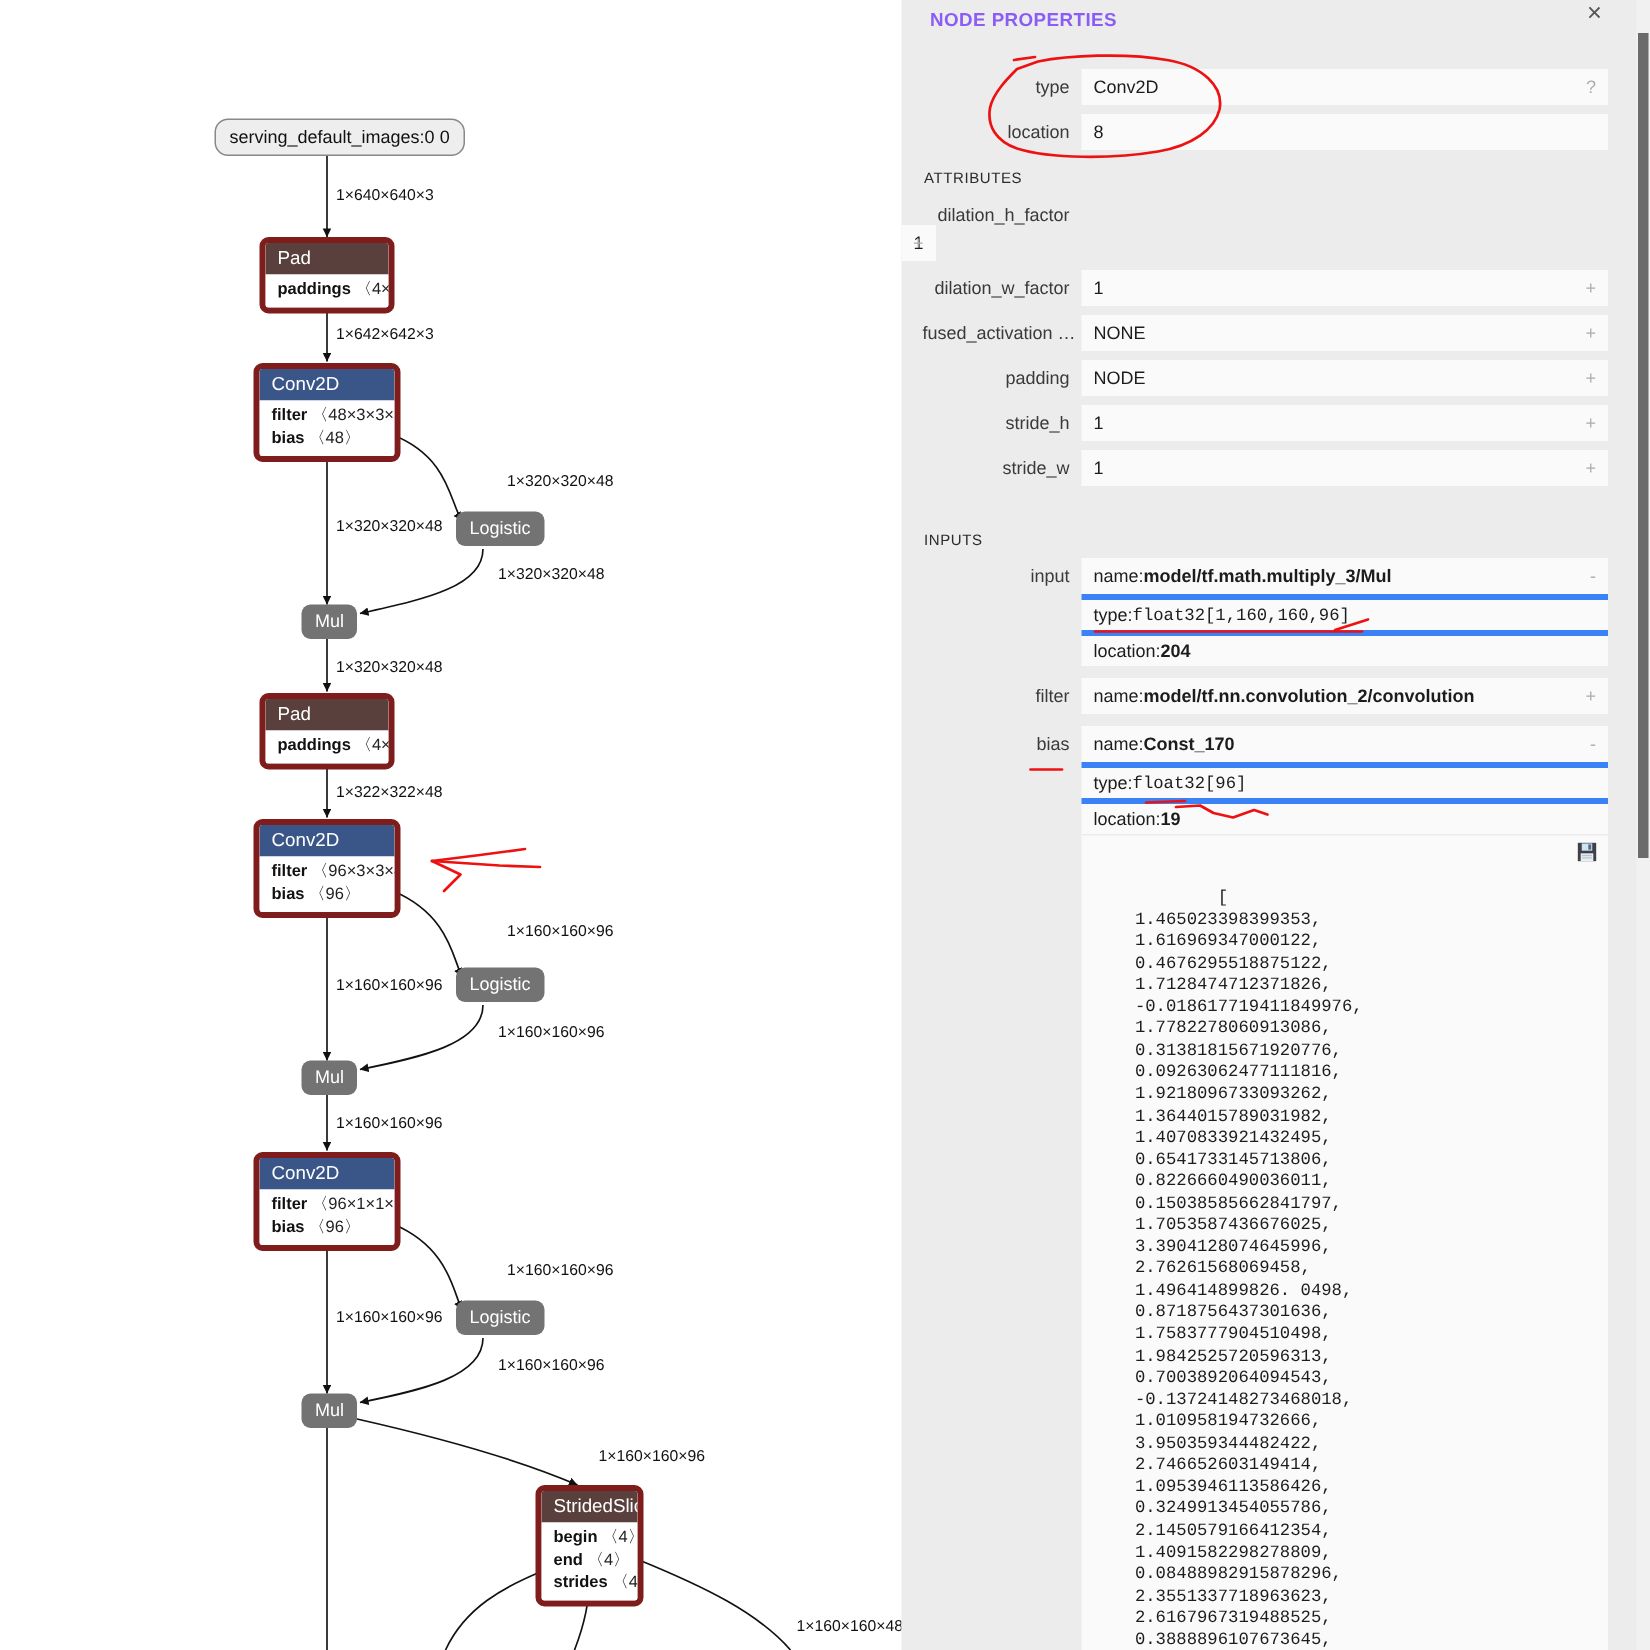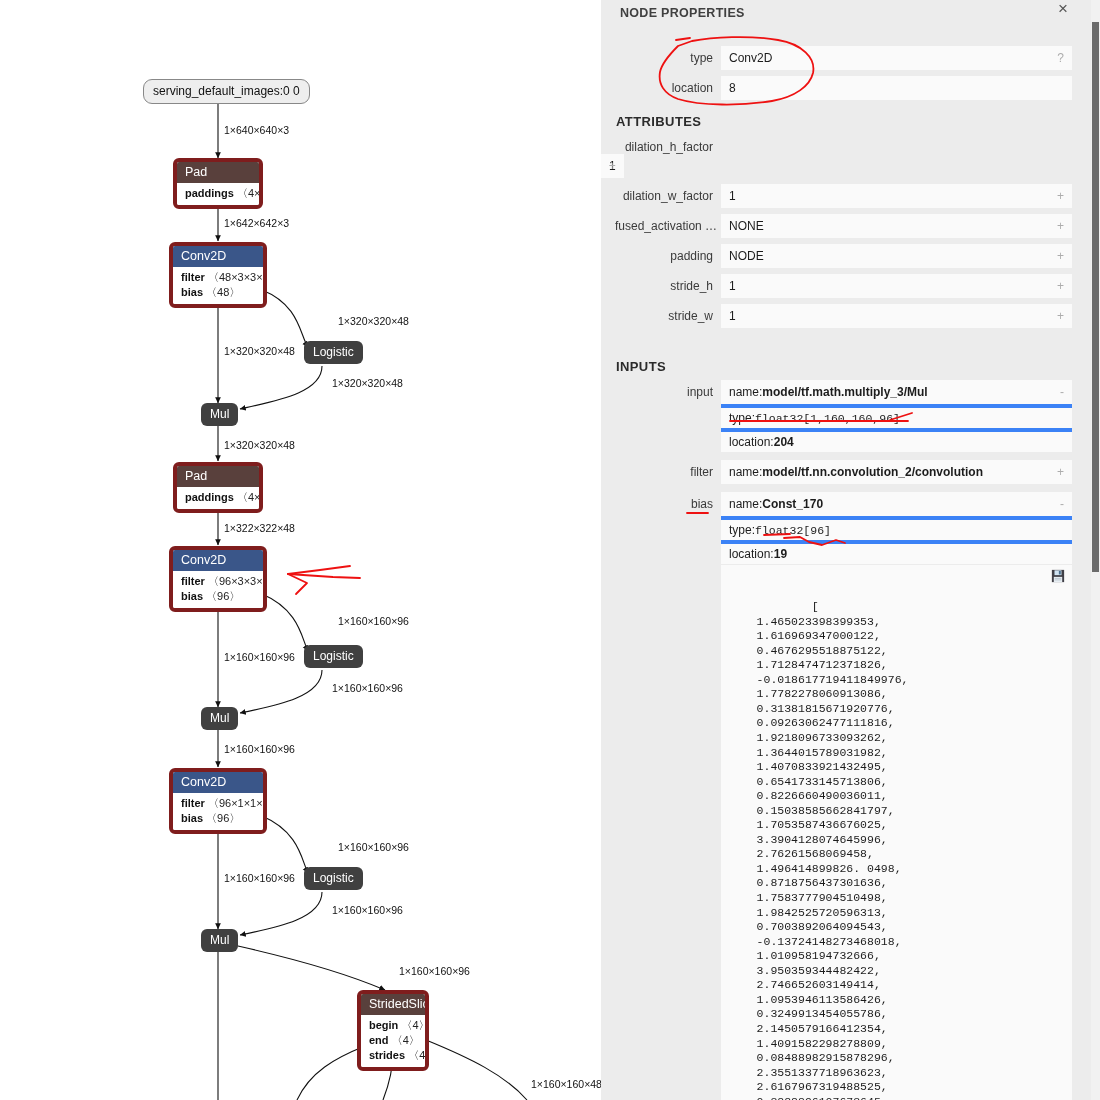--- a/index.html
+++ b/index.html
@@ -37,21 +37,21 @@
   }
   .boxnode .attrs { padding: 3px 8px 4px 8px; background:#ffffff; }
   .boxnode .attr {
     font-size: 11px; color: #111111; line-height: 15px; white-space: nowrap;
   }
   .boxnode .attr b { font-weight: bold; }
   .boxnode .attr span.v { font-weight: normal; color:#222; }
 
   
   .pill {
-    background: #404040; color: #ffffff;
+    background: #737373; color: #ffffff;
     border-radius: 6px;
     font-size: 12px;
     padding: 4px 9px 5px 9px;
     text-align: center; line-height: 14px;
     white-space: nowrap;
   }
 
   
   .chip {
     background: #eeeeee;
@@ -75,33 +75,33 @@
   #sidebar {
     position: absolute; left: 601px; top: 0; width: 499px; height: 1100px;
     background: #ececec;
     overflow: hidden;
     font-size: 12px;
     color: #242424;
   }
   #sidebar-scroll { position: absolute; left:0; top:0; width: 491px; height: 1100px; }
 
   .panel-title {
-    font-size: 12.5px; font-weight: bold; color: #404040;
+    font-size: 12.5px; font-weight: bold; color: #8b5cf6;
     letter-spacing: .3px;
     padding: 6px 0 0 19px;
   }
   .close-btn {
     position: absolute; right: 20px; top: 1px;
     width: 18px; height: 18px; color: #555; font-size: 17px;
     line-height: 16px; text-align: center; cursor: pointer;
     font-family: "Liberation Sans", sans-serif;
   }
 
   .section-head {
-    font-size: 13px; font-weight: bold; color: #2b2b2b;
+    font-size: 10px; font-weight: normal; color: #2b2b2b;
     letter-spacing: .4px;
     padding: 12px 0 6px 15px;
   }
 
   .row { display: flex; align-items: flex-start; margin-bottom: 2px; }
   .row .lbl {
     width: 120px; min-width:120px; text-align: right;
     padding: 5px 8px 0 14px; font-size: 12px; color: #3a3a3a;
     white-space: nowrap; overflow: hidden;
   }

